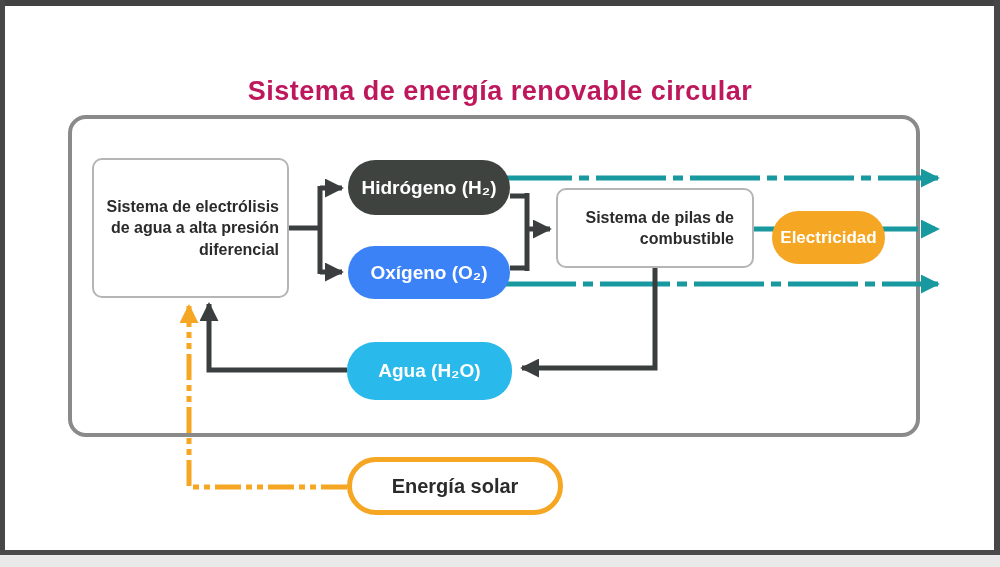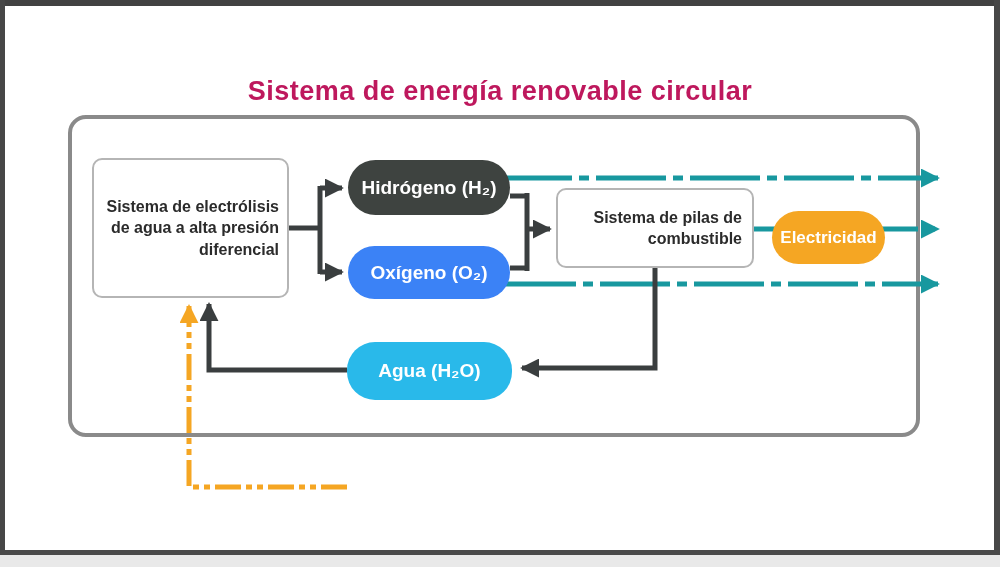--- a/index.html
+++ b/index.html
@@ -22,21 +22,21 @@
     position:absolute; left:68px; top:115px; width:852px; height:322px;
     border:4px solid #8a8a8a; border-radius:18px; background:transparent; z-index:1;
   }
   .connectors { position:absolute; left:0; top:0; width:1000px; height:567px; z-index:2; }
 
   .node { position:absolute; display:flex; align-items:center; justify-content:center;
           text-align:right; z-index:3; }
   .white-box { background:#ffffff; border:2px solid #b5b5b5; border-radius:10px;
                font-weight:bold; color:#2b2b2b; font-size:16px; line-height:1.32; }
   .electrolysis { left:92px; top:158px; width:197px; height:140px; padding:19px 8px; }
-  .fuel-cell    { left:556px; top:188px; width:198px; height:80px; padding:4px 10px; }
+  .fuel-cell    { left:556px; top:188px; width:198px; height:80px; padding:4px 18px; }
 
   .pill { border-radius:28px; font-weight:bold; color:#ffffff; }
   .hydrogen { left:348px; top:160px; width:162px; height:55px; background:#3e4340; font-size:19px; }
   .oxygen   { left:348px; top:246px; width:162px; height:53px; background:#3b82f6; font-size:19px; }
   .water    { left:347px; top:342px; width:165px; height:58px; background:#29b9ea; font-size:19px; }
   .electricity { left:772px; top:202px; width:113px; height:53px; background:#f5a623; font-size:17px;margin-top:9px; }
   .solar { left:347px; top:457px; width:216px; height:58px; background:#ffffff;
            border:5px solid #f5a623; border-radius:30px; color:#2b2b2b; font-size:20px; }
 
   .t-line { stroke:#18989f; stroke-width:5; fill:none; stroke-dasharray:70 7 10 7; }
@@ -103,20 +103,23 @@
   </div>
 
   <div class="node pill electricity">
     <span>Electricidad</span>
   </div>
 
   <div class="node pill water">
     <span>Agua (H₂O)</span>
   </div>
 
+  <div class="node pill solar">
+    <span>Energía solar</span>
+  </div>
 
   <div class="frame-top"></div>
   <div class="frame-left"></div>
   <div class="frame-right"></div>
   <div class="frame-bottom"></div>
   <div class="frame-strip"></div>
 
 </div>
 
 </body></html>

